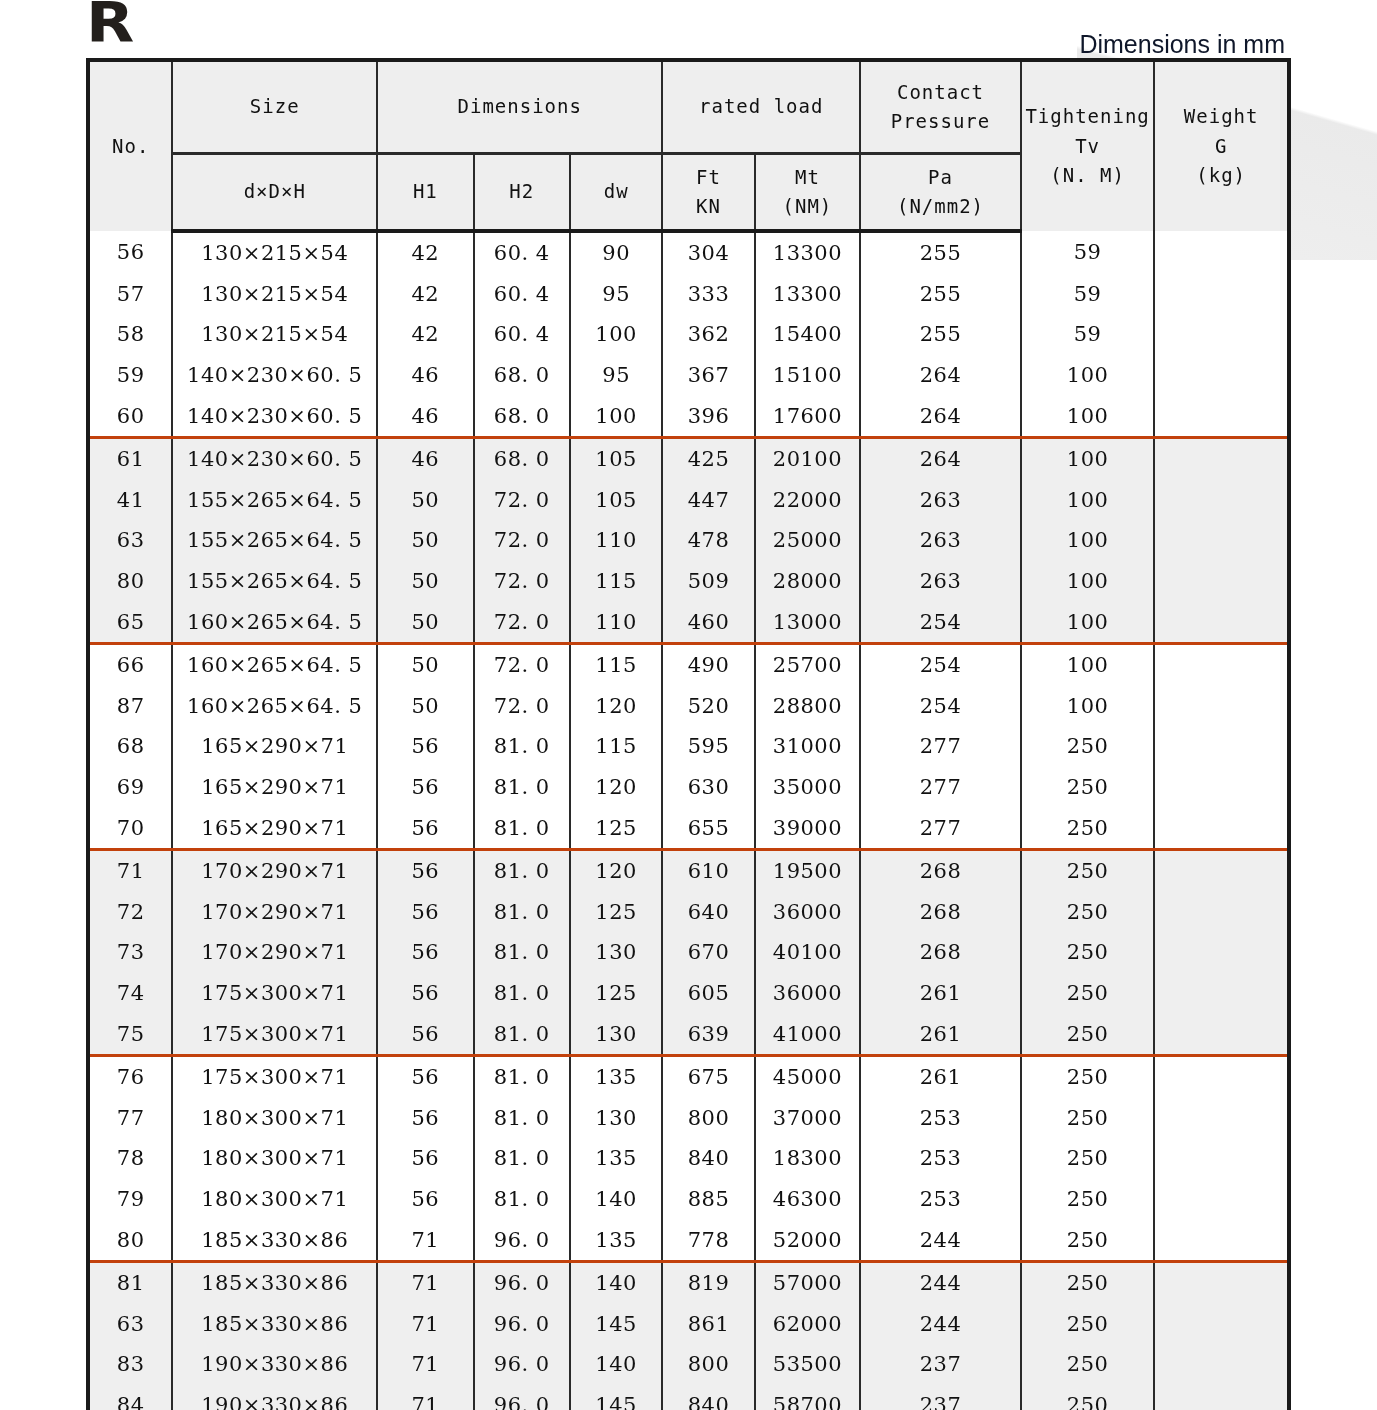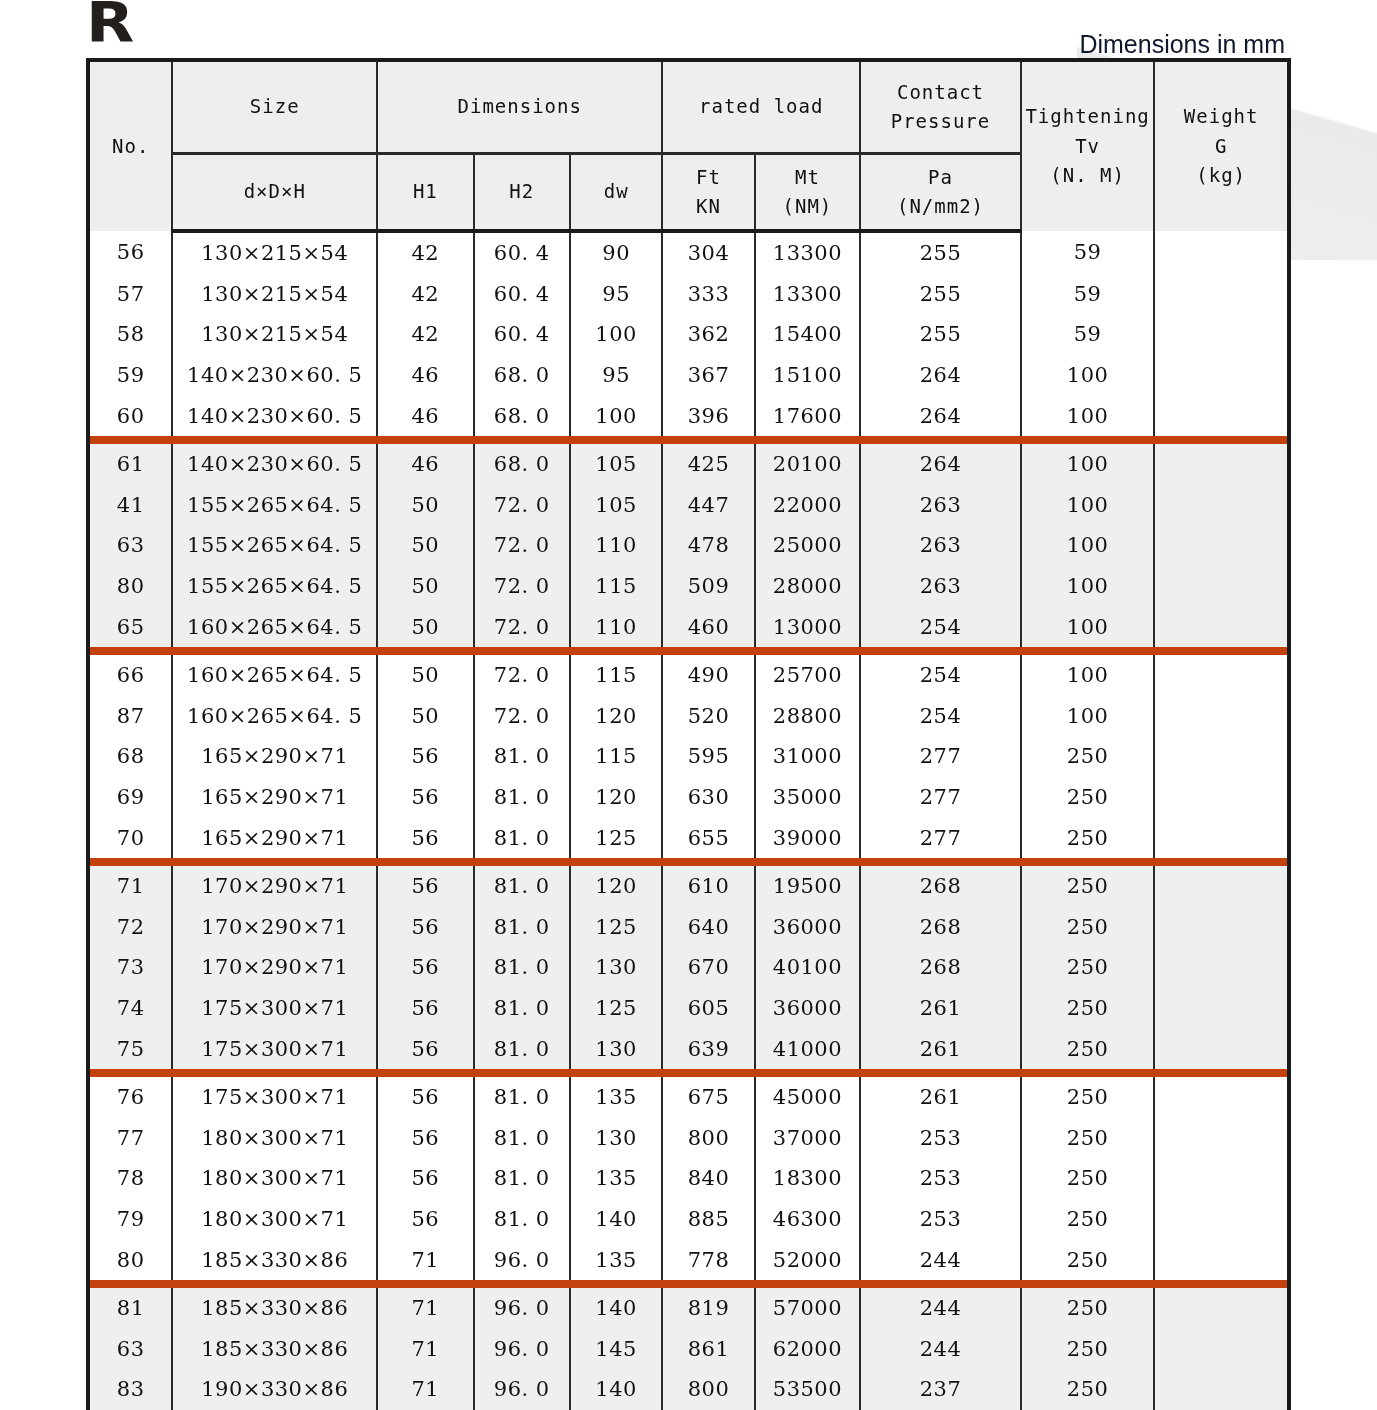--- a/index.html
+++ b/index.html
@@ -96,21 +96,21 @@
     height: 38.6px;
     font-size: 21px;
     letter-spacing: 0.5px;
     font-family: "DejaVu Serif", serif;
   }
   td.num, td.size { font-family: "DejaVu Serif", serif; }
 
   
   tbody tr.band td { background: #efefef; }
   
-  tbody tr.group-start td { border-top: 8px solid #c2410c; }
+  tbody tr.group-start td { border-top: 3px solid #c2410c; }
   tbody tr:first-child td { border-top: none; }
 
   
   col.c-no      { width: 82px; }
   col.c-size    { width: 204px; }
   col.c-h1      { width: 96px; }
   col.c-h2      { width: 96px; }
   col.c-dw      { width: 92px; }
   col.c-ft      { width: 92px; }
   col.c-mt      { width: 105px; }

